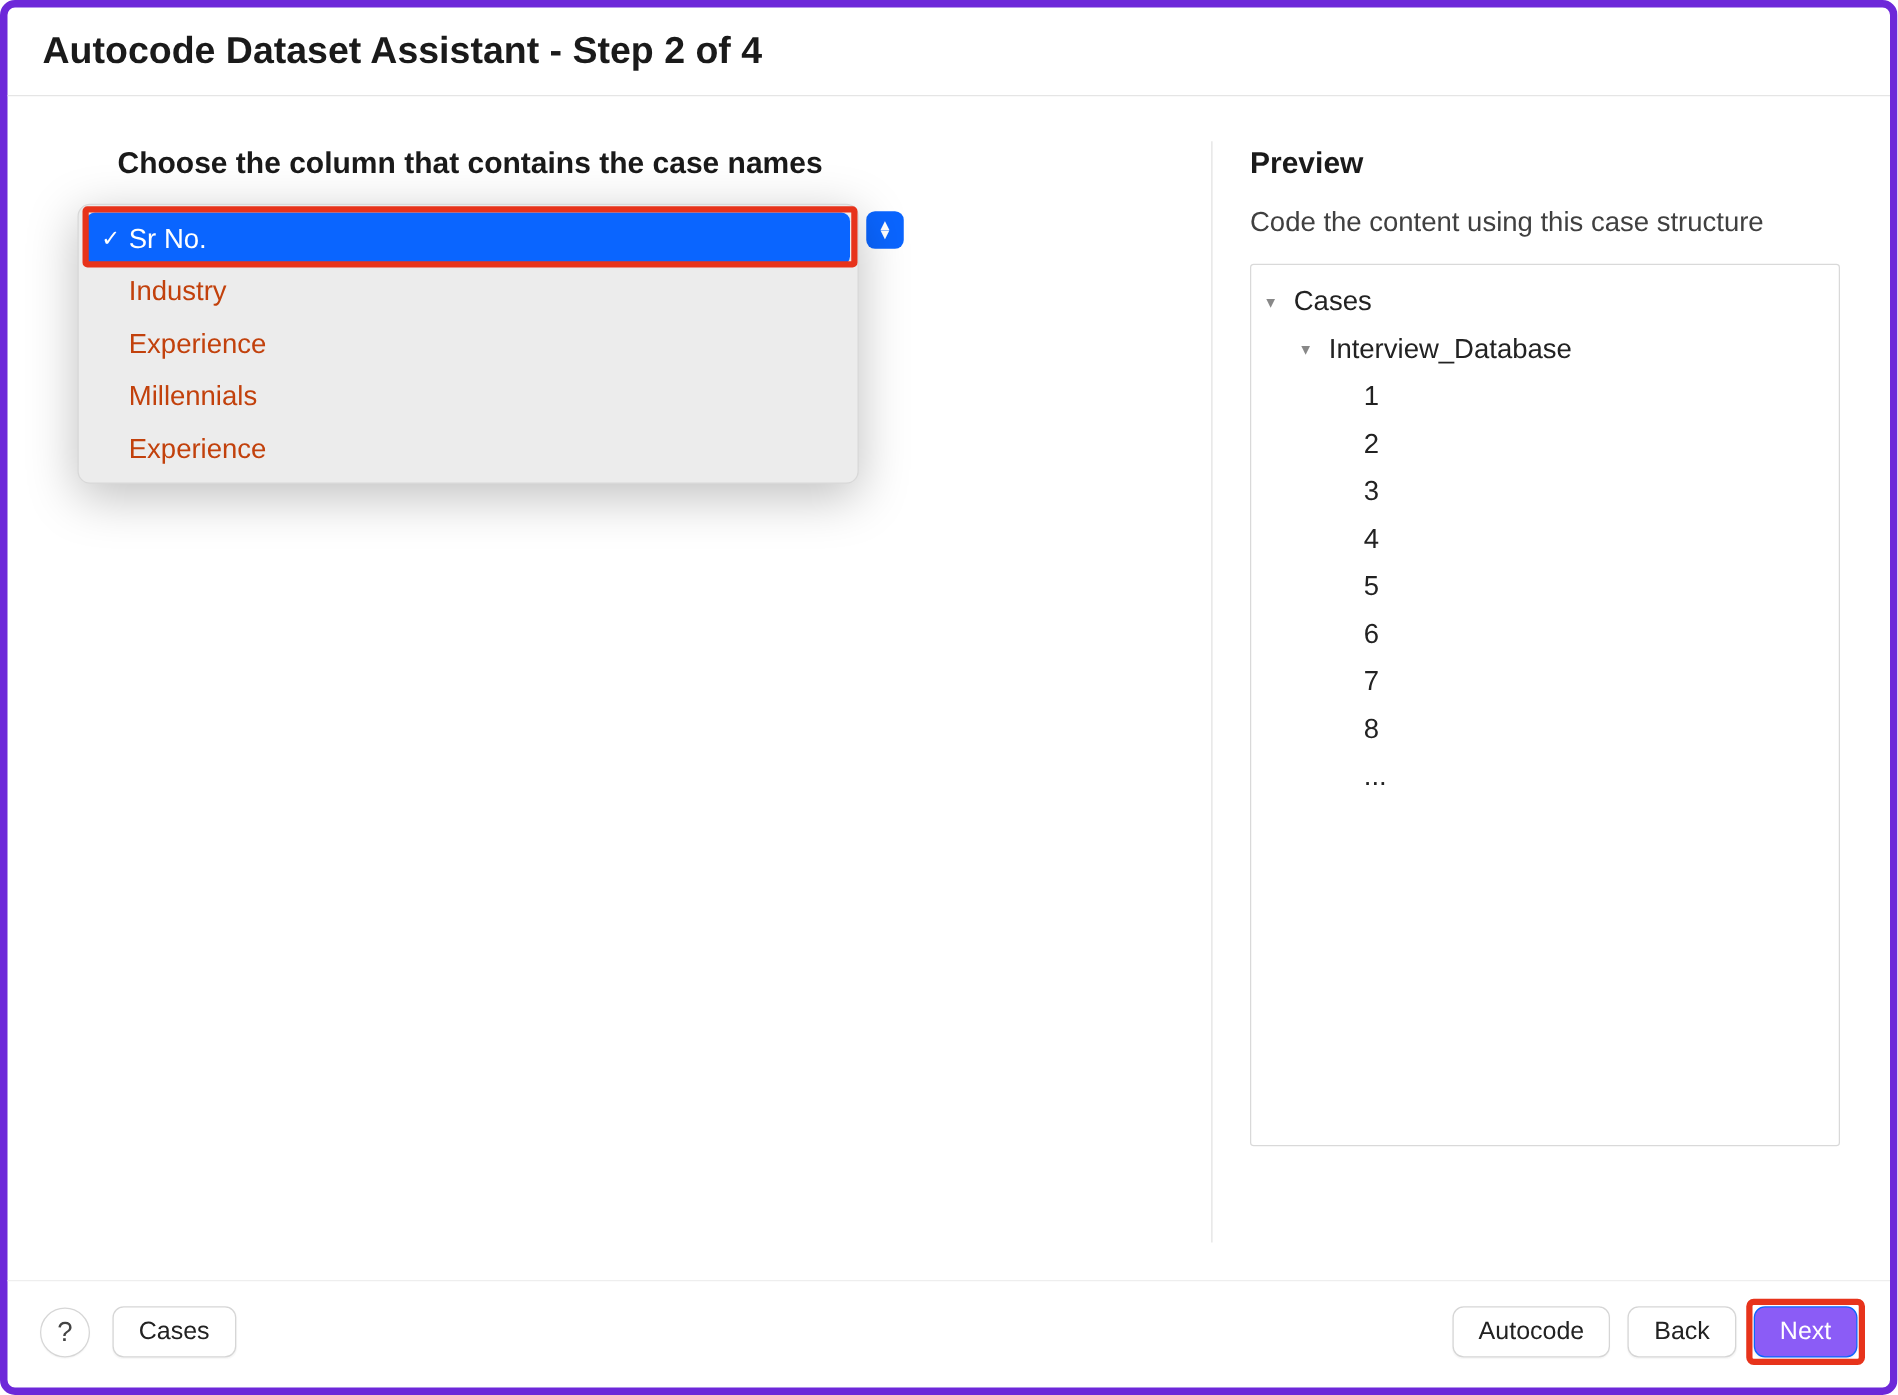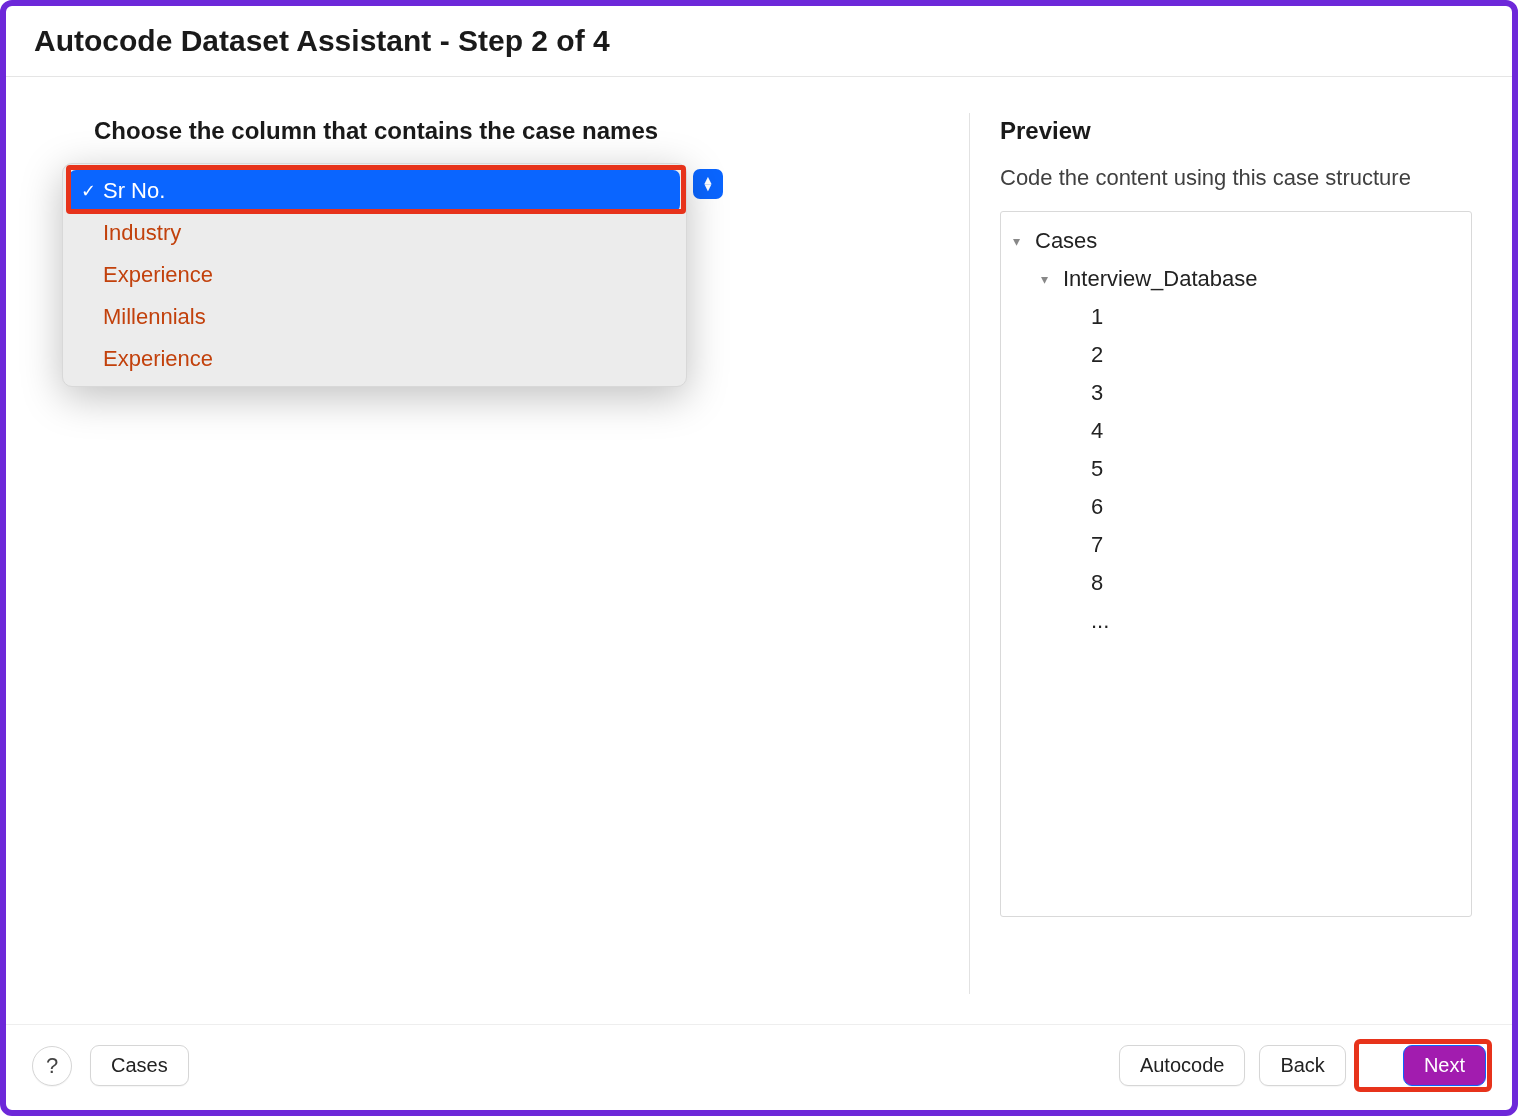--- a/index.html
+++ b/index.html
@@ -171,24 +171,23 @@
       border: 1px solid #d6d6d6;
       background: #fff;
       border-radius: 9px;
       padding: 8px 20px;
       font-size: 20px;
       color: #222;
       box-shadow: 0 1px 1px rgba(0,0,0,0.04);
       cursor: default;
     }
     .btn-primary {
-      background: #a21caf;
+      background: #8b5cf6;
       border-color: #0a65ff;
       color: #fff;
-      margin-left: 43px;
     }
     .help-btn {
       width: 40px;
       height: 40px;
       border-radius: 50%;
       border: 1px solid #d6d6d6;
       background: #fff;
       display: flex;
       align-items: center;
       justify-content: center;

